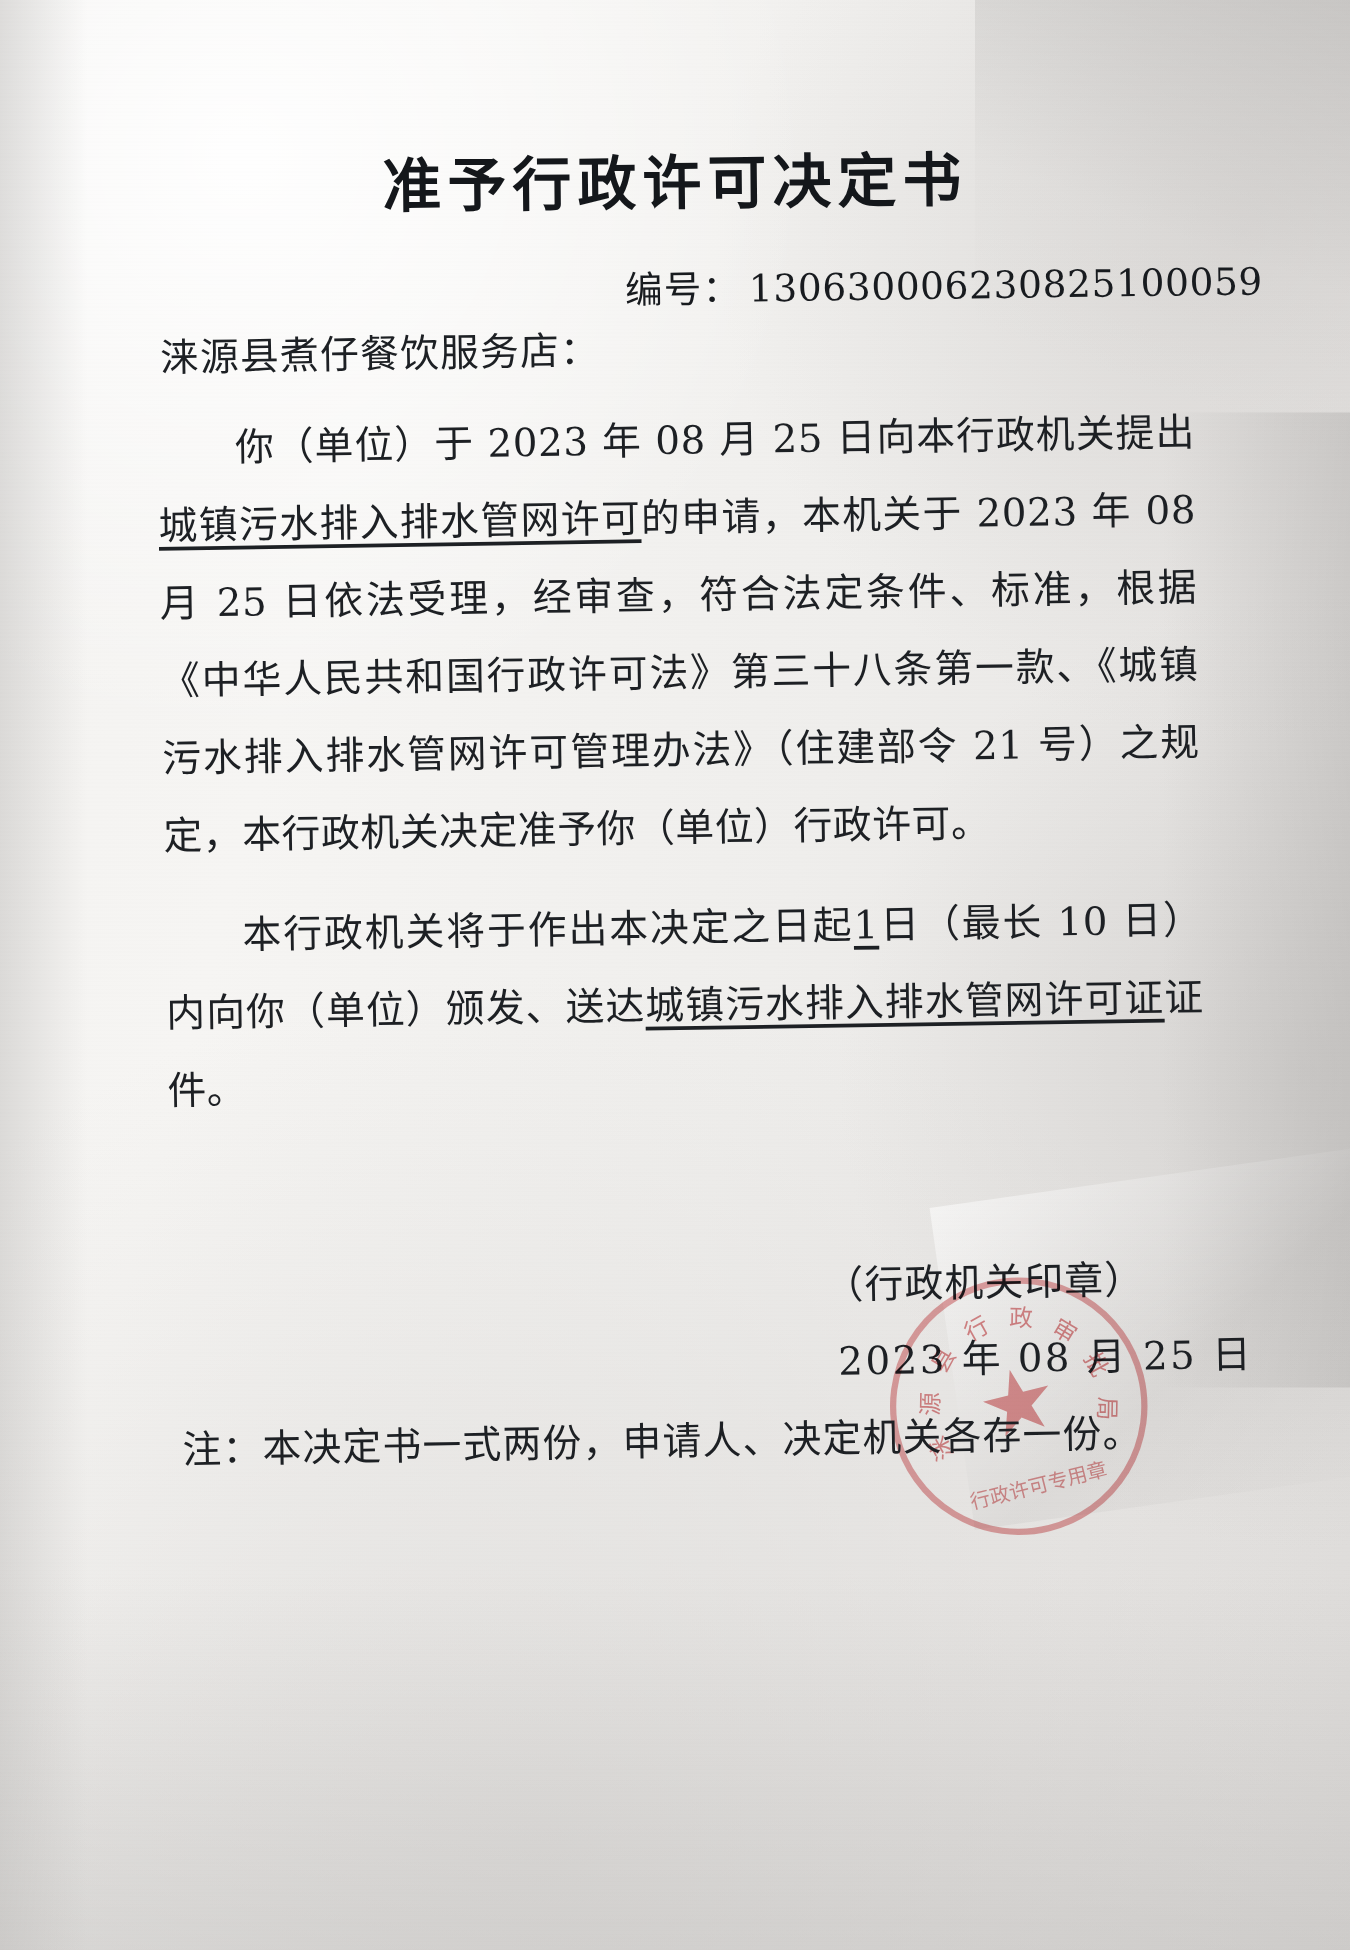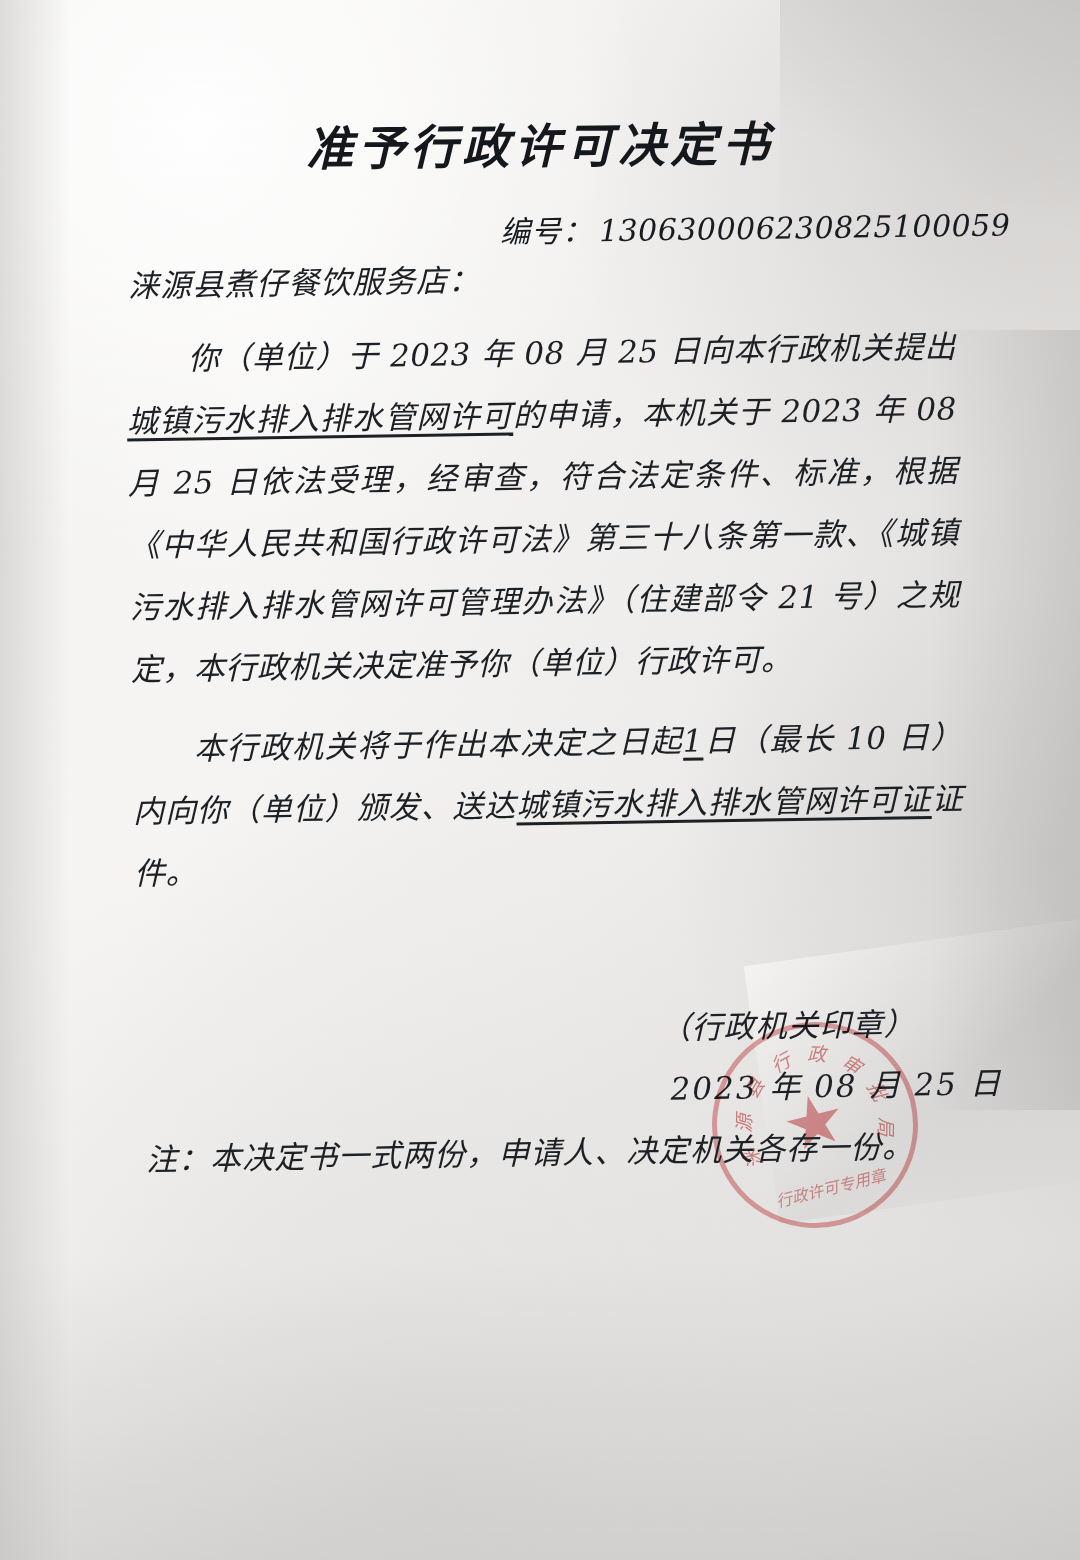--- a/index.html
+++ b/index.html
@@ -50,21 +50,20 @@
     top: 940px; right: -40px; width: 360px; height: 260px;
     background: linear-gradient(145deg, rgba(255,255,255,0.55) 0%, rgba(190,188,186,0.22) 55%, rgba(255,255,255,0.0) 100%);
     transform: rotate(-8deg);
   }
 
   
   #doc-content {
     position: absolute;
     inset: 0;
     color: #1d2024;
-    font-style: italic;
   }
 
   #doc-title {
     position: absolute;
     top: 108px;
     left: 0;
     width: 1080px;
     text-align: center;
     font-size: 47px;
     font-weight: bold;

